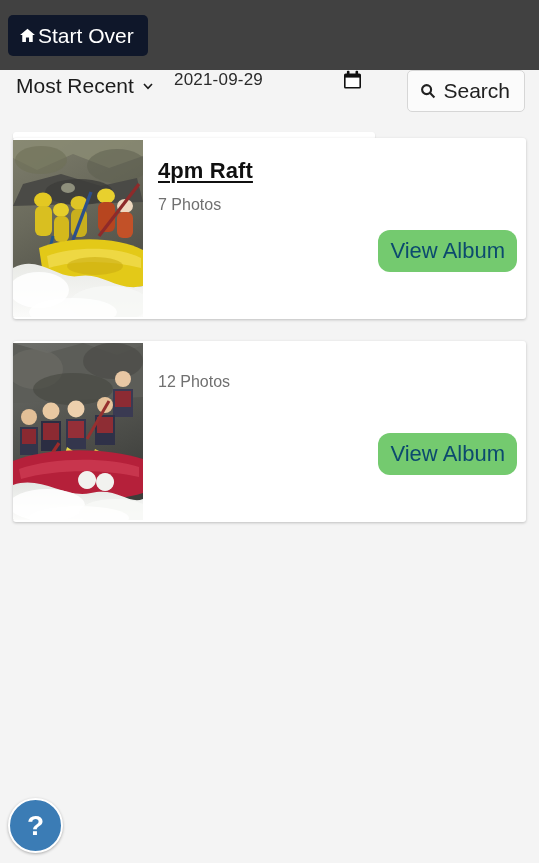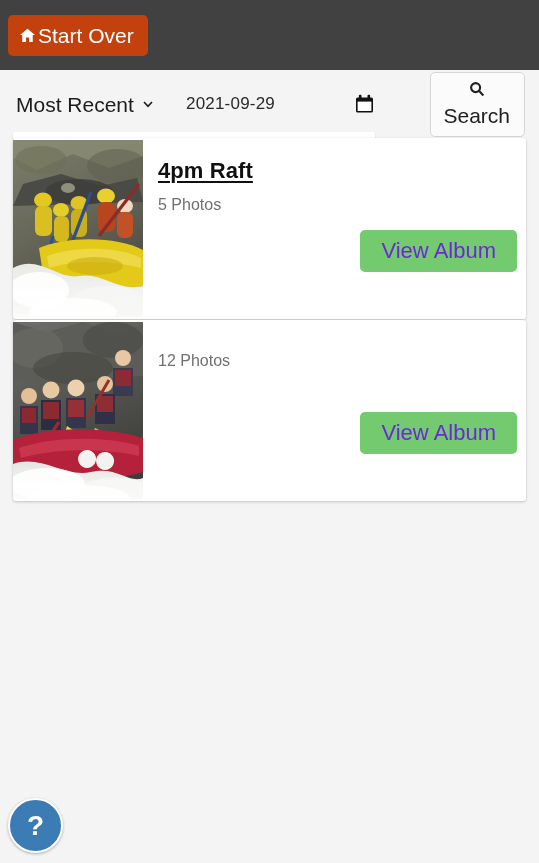--- a/index.html
+++ b/index.html
@@ -19,42 +19,42 @@
     height: 70px;
     background: #414141;
     display: flex;
     align-items: center;
     padding-left: 8px;
   }
   .start-over-btn {
     display: inline-flex;
     align-items: center;
     gap: 2px;
-    background: #c2410c;
+    background: #0f172a;
     color: #ffffff;
     border: none;
     border-radius: 5px;
     padding: 10px 14px 10px 11px;
     font-family: "Liberation Sans", sans-serif;
     font-size: 21px;
     line-height: 1;
     cursor: pointer;
     white-space: nowrap;
   }
   .home-icon { width: 17px; height: 17px; display: inline-block; flex: 0 0 auto; }
   .home-icon svg { display: block; width: 100%; height: 100%; fill: #ffffff; }
 
   
   .filterbar {
     height: 68px;
     background: #f4f4f4;
     display: flex;
-    align-items: center;
+    align-items: flex-start;
     padding: 0 14px 0 16px;
-    gap: 12px;
+    gap: 0;
   }
   .sort-select {
     appearance: none;
     -webkit-appearance: none;
     background: transparent;
     border: none;
     font-family: "Liberation Sans", sans-serif;
     font-size: 21px;
     color: #1c1c1c;
     padding: 4px 26px 4px 0;
@@ -99,21 +99,20 @@
     gap: 7px;
     background: #fbfbfb;
     border: 1px solid #d6d6d6;
     border-radius: 5px;
     padding: 8px 14px 8px 12px;
     font-family: "Liberation Sans", sans-serif;
     font-size: 21px;
     color: #212121;
     cursor: pointer;
     white-space: nowrap;
-    flex-direction: column;
   }
   .search-icon { width: 16px; height: 16px; display:inline-block; }
   .search-icon svg { display:block; width:100%; height:100%; fill:none; stroke:#212121; stroke-width:2.1; }
 
   
   .album-list {
     padding: 0 13px;
     position: relative;
   }
   .clipped-card-top {
@@ -125,21 +124,21 @@
     background: #ffffff;
     border-radius: 3px;
     box-shadow: 0 1px 2px rgba(0,0,0,0.14);
   }
   .album-card {
     position: relative;
     background: #ffffff;
     border-radius: 3px;
     box-shadow: 0 1px 3px rgba(0,0,0,0.22);
     height: 181px;
-    margin-bottom: 1px;
+    margin-bottom: 22px;
     display: flex;
     overflow: hidden;
   }
   .thumb {
     width: 130px;
     height: 177px;
     flex: 0 0 130px;
     margin: 2px 0 2px 0;
     overflow: hidden;
     position: relative;
@@ -167,24 +166,24 @@
     margin-top: 12px;
     font-family: "Liberation Sans", sans-serif;
     font-size: 16px;
     color: #707070;
   }
   .view-album-btn {
     position: absolute;
     right: 9px;
     bottom: 47px;
     background: #74ca6f;
-    color: #6d28d9;
+    color: #0c4a6e;
     border: none;
-    border-radius: 5px;
-    padding: 9px 21px;
+    border-radius: 12px;
+    padding: 9px 12px;
     font-family: "Liberation Sans", sans-serif;
     font-size: 22px;
     line-height: 1.1;
     cursor: pointer;
     white-space: nowrap;
   }
   .card-2 .view-album-btn { bottom: 47px; }
 
   
   .help-fab {
@@ -313,21 +312,21 @@
         <ellipse cx="82" cy="126" rx="28" ry="9" fill="#cbae12" opacity="0.6"></ellipse>
 
         <path d="M0 128 C26 114 44 140 66 136 C90 132 104 152 130 146 L130 177 L0 177 Z" fill="url(#foamA)"></path>
         <ellipse cx="26" cy="150" rx="30" ry="18" fill="#ffffff" opacity="0.85"></ellipse>
         <ellipse cx="96" cy="164" rx="40" ry="18" fill="#f6f7f5" opacity="0.9"></ellipse>
         <ellipse cx="60" cy="172" rx="44" ry="14" fill="#ffffff" opacity="0.8"></ellipse>
       </svg>
     </div>
     <div class="card-body">
       <a class="album-title">4pm Raft</a>
-      <div class="album-count">5 Photos</div>
+      <div class="album-count">7 Photos</div>
       <button class="view-album-btn">View Album</button>
     </div>
   </div>
 
   <div class="album-card card-2">
     <div class="thumb">
       <svg viewBox="0 0 130 177" preserveAspectRatio="xMidYMid slice">
         <defs>
           <linearGradient id="rockB" x1="0" y1="0" x2="0.3" y2="1">
             <stop offset="0" stop-color="#6e6f6b"></stop>

